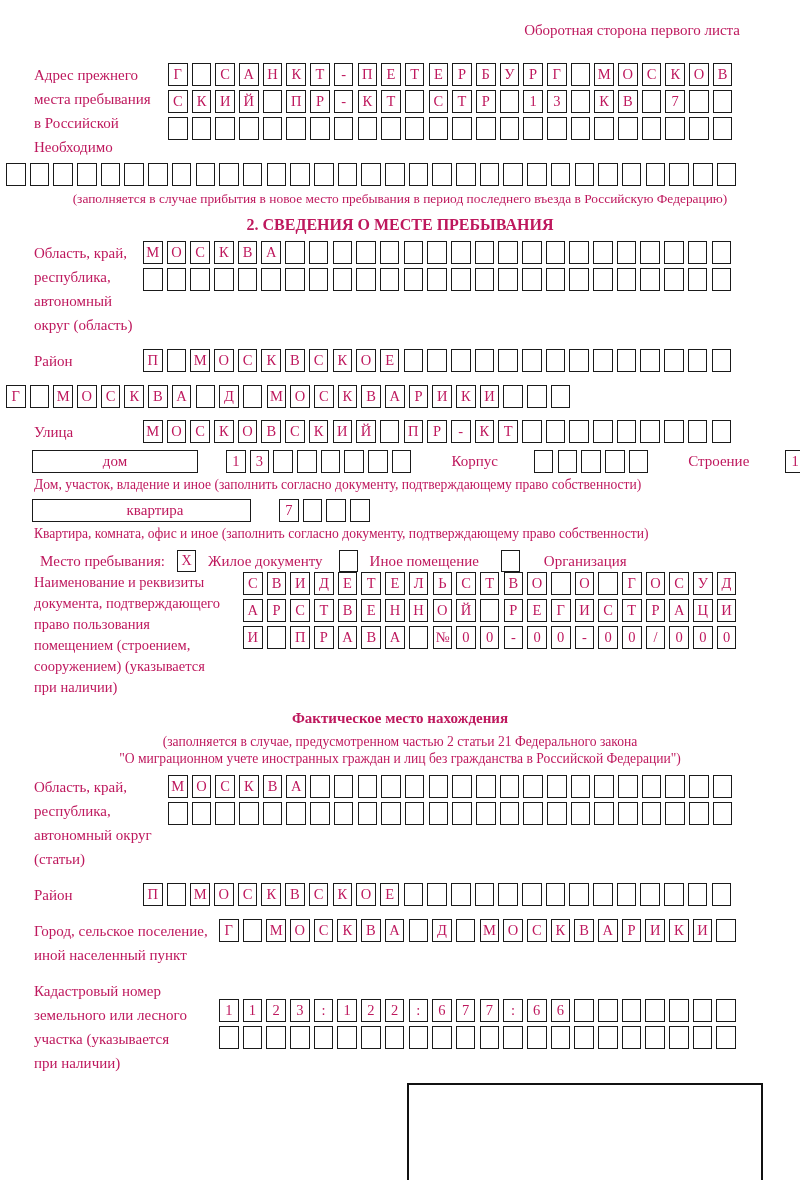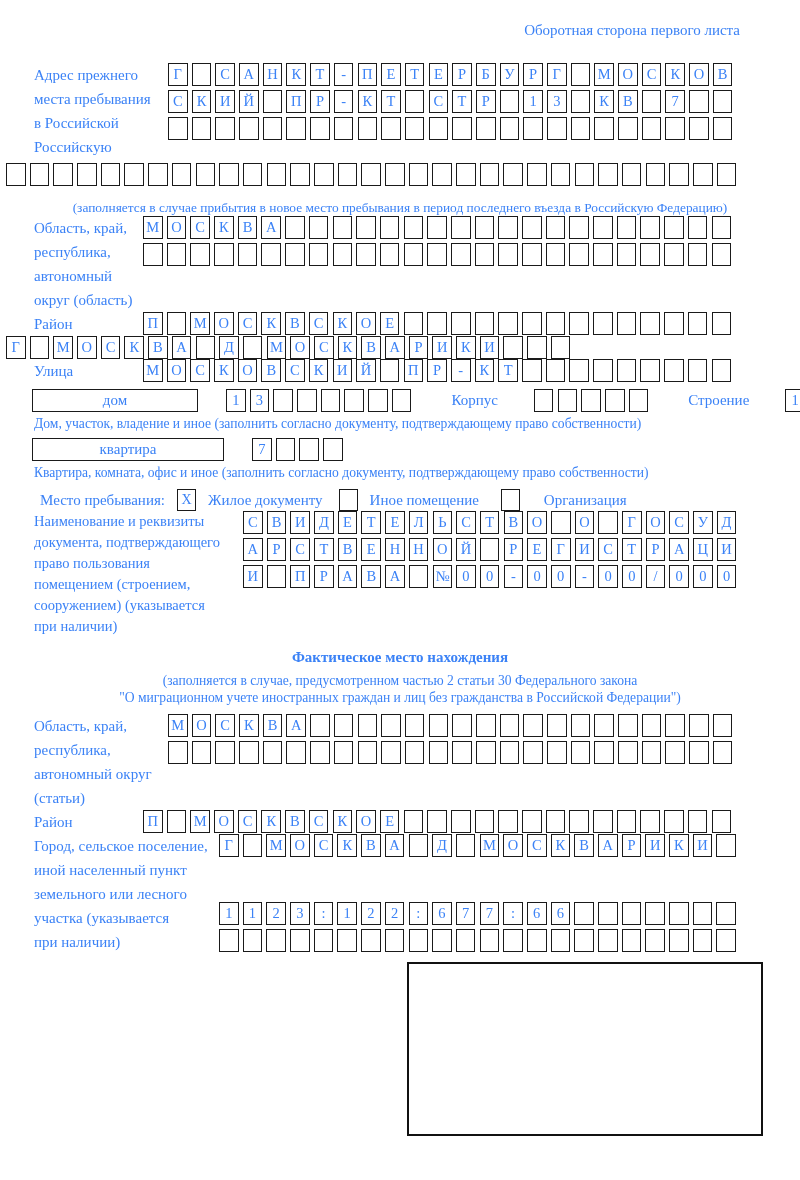--- a/index.html
+++ b/index.html
@@ -1,17 +1,17 @@
 <!DOCTYPE html>
 <html><head>
 <meta charset="utf-8">
 <style>
   html,body{margin:0;padding:0;background:#fff;}
   .page{
-    width:800px;height:1180px;background:#ffffff;color:#3b82f6;
+    width:800px;height:1180px;background:#ffffff;color:#be185d;
     font-family:"Liberation Serif","DejaVu Serif",serif;
     position:relative;overflow:hidden;box-sizing:border-box;
     padding:0 6px;
   }
   .header-note{
     text-align:right;padding:22px 54px 0 0;font-size:15px;
   }
   .flex-row{display:flex;align-items:flex-start;}
   .lbl{font-size:15px;line-height:24px;padding-left:28px;box-sizing:border-box;flex-shrink:0;}
   .w162{width:162px}
@@ -19,29 +19,29 @@
   .w213{width:213px}
   .w237{width:237px;font-size:14.5px;line-height:21px;}
   .cell-rows{display:flex;flex-direction:column;gap:4px;}
   .cells{display:flex;gap:4.1px;}
   .cell{
     width:17.6px;height:21px;border:1.5px solid #1a1a1a;flex-shrink:0;
     font-size:14.5px;line-height:21px;text-align:center;overflow:hidden;
   }
   .block-prev{margin-top:24px;}
   .full-row{margin-top:4px;}
-  .center-note{text-align:center;font-size:13.4px;margin-top:14px;}
+  .center-note{text-align:center;font-size:13.4px;margin-top:5px;}
   .section-title{text-align:center;font-weight:bold;font-size:16px;margin:9px 0 7px;}
-  .mt4{margin-top:0;}
+  .mt4{margin-top:12px;}
   .house-row{display:flex;align-items:center;margin-top:6px;margin-left:26px;gap:24px;}
   .wide-box{
     width:164px;height:21px;border:1.5px solid #1a1a1a;text-align:center;
     font-size:15px;line-height:21px;flex-shrink:0;
   }
-  .wide-box.kv{width:190px;}
+  .wide-box.kv{width:190px;padding-left:27px;}
   .house-row .cells{margin-left:4px;}
   .inline-lbl{font-size:15px;padding:0 8px 0 16px;white-space:nowrap;}
   .small-note{font-size:13.6px;margin:4px 0 0 28px;}
   .stay-row{display:flex;align-items:center;margin:8px 0 0 34px;font-size:15px;}
   .chk{
     width:17px;height:20px;border:1.5px solid #1a1a1a;margin:0 12px;
     text-align:center;font-size:14px;line-height:20px;flex-shrink:0;
   }
   .chk.c2{margin:0 12px 0 16px;}
   .chk.c3{margin:0 24px 0 22px;}
@@ -57,21 +57,21 @@
 
 <div class="page">
 
   <div class="header-note">Оборотная сторона первого листа</div>
 
   <div class="flex-row block-prev">
     <div class="lbl w162">
         <div>Адрес прежнего</div>
         <div>места пребывания</div>
         <div>в Российской</div>
-        <div>Российскую</div>
+        <div>Необходимо</div>
       </div>
     <div class="cell-rows">
       <div class="cells">
           <div class="cell">Г</div>
           <div class="cell"></div>
           <div class="cell">С</div>
           <div class="cell">А</div>
           <div class="cell">Н</div>
           <div class="cell">К</div>
           <div class="cell">Т</div>
@@ -175,20 +175,21 @@
       <div class="cell"></div>
       <div class="cell"></div>
       <div class="cell"></div>
       <div class="cell"></div>
       <div class="cell"></div>
       <div class="cell"></div>
       <div class="cell"></div>
     </div>
   <div class="center-note">(заполняется в случае прибытия в новое место пребывания в период последнего въезда в Российскую Федерацию)</div>
 
+  <div class="section-title">2. СВЕДЕНИЯ О МЕСТЕ ПРЕБЫВАНИЯ</div>
 
   <div class="flex-row">
     <div class="lbl w137">
         <div>Область, край,</div>
         <div>республика,</div>
         <div>автономный</div>
         <div>округ (область)</div>
       </div>
     <div class="cell-rows">
       <div class="cells">
@@ -467,21 +468,21 @@
           <div class="cell">/</div>
           <div class="cell">0</div>
           <div class="cell">0</div>
           <div class="cell">0</div>
         </div>
     </div>
   </div>
 
   <div class="fact-title">Фактическое место нахождения</div>
   <div class="fact-note">
-      <div>(заполняется в случае, предусмотренном частью 2 статьи 30 Федерального закона</div>
+      <div>(заполняется в случае, предусмотренном частью 2 статьи 21 Федерального закона</div>
       <div>"О миграционном учете иностранных граждан и лиц без гражданства в Российской Федерации")</div>
     </div>
 
   <div class="flex-row">
     <div class="lbl w162">
         <div>Область, край,</div>
         <div>республика,</div>
         <div>автономный округ</div>
         <div>(статьи)</div>
       </div>
@@ -598,20 +599,21 @@
         <div class="cell">Р</div>
         <div class="cell">И</div>
         <div class="cell">К</div>
         <div class="cell">И</div>
         <div class="cell"></div>
       </div>
   </div>
 
   <div class="flex-row mt4">
     <div class="lbl w213">
+        <div>Кадастровый номер</div>
         <div>земельного или лесного</div>
         <div>участка (указывается</div>
         <div>при наличии)</div>
       </div>
     <div class="cell-rows cad-rows">
       <div class="cells">
           <div class="cell">1</div>
           <div class="cell">1</div>
           <div class="cell">2</div>
           <div class="cell">3</div>

